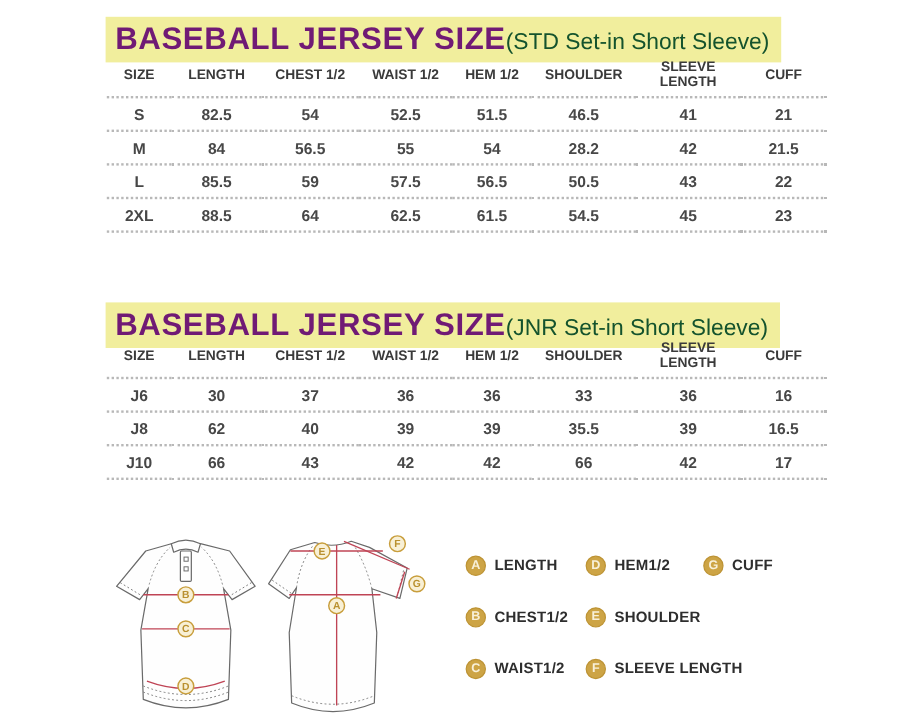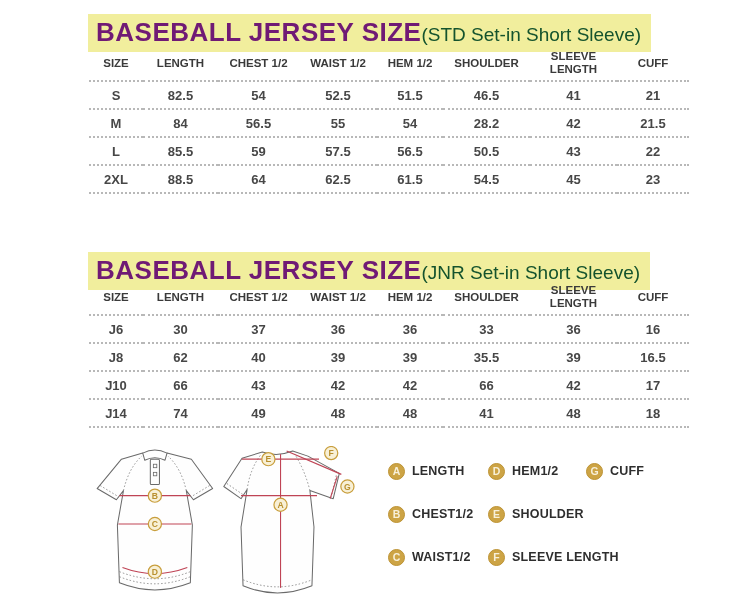--- a/index.html
+++ b/index.html
@@ -190,30 +190,20 @@
         <tr>
           <td>J10</td>
           <td>66</td>
           <td>43</td>
           <td>42</td>
           <td>42</td>
           <td>66</td>
           <td>42</td>
           <td>17</td>
         </tr>
-        <tr>
-          <td>J14</td>
-          <td>74</td>
-          <td>49</td>
-          <td>48</td>
-          <td>48</td>
-          <td>41</td>
-          <td>48</td>
-          <td>18</td>
-        </tr>
       </tbody>
   </table>
 
   <svg class="diagram" viewBox="0 0 300 150">
 
     <g>
       <path class="outline" d="M54,7 L33,13 L9,42 L28,53 L35,44 L29,78 L31,135 Q66,149 101,135 L103,78 L97,44 L104,53 L123,42 L102,13 L78,7 Q66,12 54,7 Z"></path>
       <path class="outline" d="M54,7 Q66,1 78,7 L76,14 Q66,9 56,14 Z"></path>
       <rect class="outline" x="61.5" y="13" width="9" height="25" rx="1"></rect>
       <rect x="64.5" y="18" width="3.4" height="3.4" fill="none" stroke="#6a6a6a" stroke-width="0.8"></rect>

